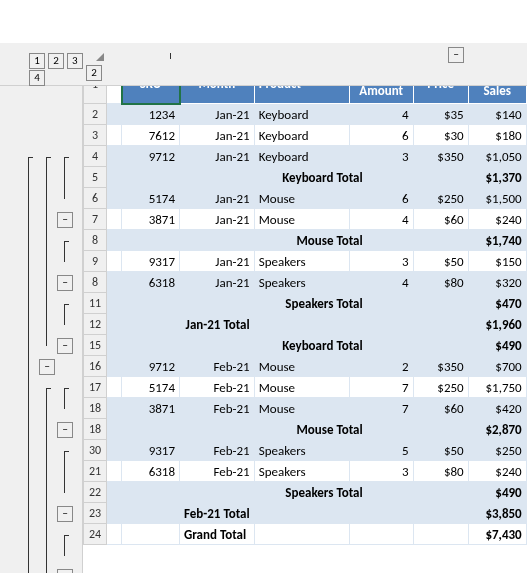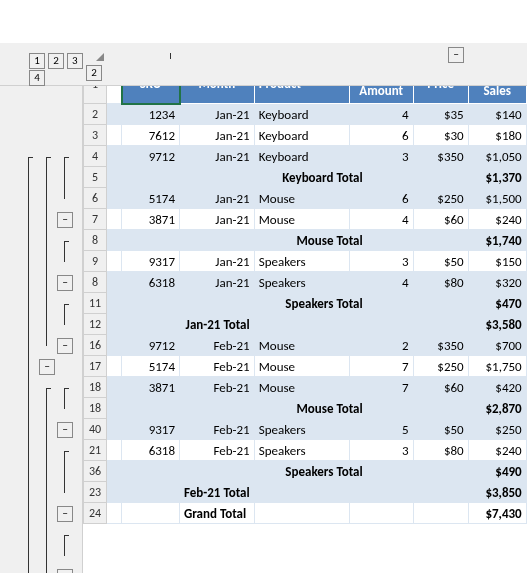--- a/index.html
+++ b/index.html
@@ -349,21 +349,31 @@
             <td class="cell r">$470</td>
           </tr>
           <tr class="total">
             <td class="rowhdr">12</td>
             <td class="cell narrow"></td>
             <td class="cell r"></td>
             <td class="cell r" style="overflow: visible; white-space: nowrap; text-align: right;"><span style="position:relative;">Jan-21 Total</span></td>
             <td class="cell l"></td>
             <td class="cell r"></td>
             <td class="cell r"></td>
-            <td class="cell r">$3,580</td>
+            <td class="cell r">$1,960</td>
+          </tr>
+          <tr class="total">
+            <td class="rowhdr">15</td>
+            <td class="cell narrow"></td>
+            <td class="cell r"></td>
+            <td class="cell r"></td>
+            <td class="cell c" colspan="1" style="overflow: visible; text-align: right;"><span style="position:relative;left:18px;">Keyboard Total</span></td>
+            <td class="cell r"></td>
+            <td class="cell r"></td>
+            <td class="cell r">$490</td>
           </tr>
           <tr class="band">
             <td class="rowhdr">16</td>
             <td class="cell narrow"></td>
             <td class="cell r">9712</td>
             <td class="cell r">Feb-21</td>
             <td class="cell l">Mouse</td>
             <td class="cell r">2</td>
             <td class="cell r">$350</td>
             <td class="cell r">$700</td>
@@ -392,41 +402,41 @@
             <td class="rowhdr">18</td>
             <td class="cell narrow"></td>
             <td class="cell r"></td>
             <td class="cell r"></td>
             <td class="cell c" colspan="1" style="overflow: visible; text-align: right;"><span style="position:relative;left:18px;">Mouse Total</span></td>
             <td class="cell r"></td>
             <td class="cell r"></td>
             <td class="cell r">$2,870</td>
           </tr>
           <tr class="band">
-            <td class="rowhdr">40</td>
+            <td class="rowhdr">30</td>
             <td class="cell narrow"></td>
             <td class="cell r">9317</td>
             <td class="cell r">Feb-21</td>
             <td class="cell l">Speakers</td>
             <td class="cell r">5</td>
             <td class="cell r">$50</td>
             <td class="cell r">$250</td>
           </tr>
           <tr>
             <td class="rowhdr">21</td>
             <td class="cell narrow"></td>
             <td class="cell r">6318</td>
             <td class="cell r">Feb-21</td>
             <td class="cell l">Speakers</td>
             <td class="cell r">3</td>
             <td class="cell r">$80</td>
             <td class="cell r">$240</td>
           </tr>
           <tr class="total">
-            <td class="rowhdr">36</td>
+            <td class="rowhdr">22</td>
             <td class="cell narrow"></td>
             <td class="cell r"></td>
             <td class="cell r"></td>
             <td class="cell c" colspan="1" style="overflow: visible; text-align: right;"><span style="position:relative;left:18px;">Speakers Total</span></td>
             <td class="cell r"></td>
             <td class="cell r"></td>
             <td class="cell r">$490</td>
           </tr>
           <tr class="total">
             <td class="rowhdr">23</td>

